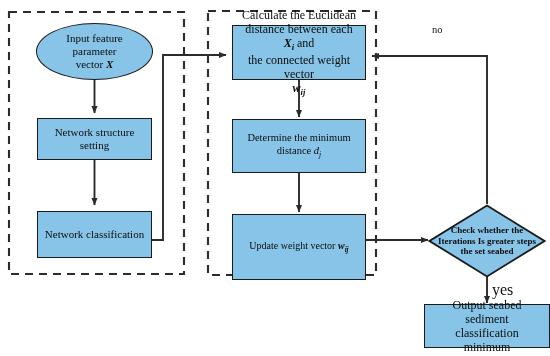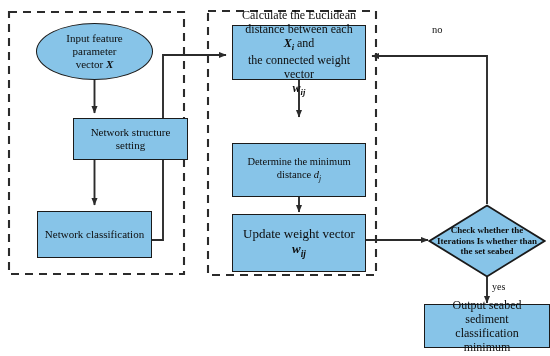--- a/index.html
+++ b/index.html
@@ -54,66 +54,66 @@
     <line x1="487" y1="277" x2="487" y2="303" stroke="#2b2b2b" stroke-width="1.9" marker-end="url(#ah)"></line>
   </svg>
 
   <div class="node ellipse" style="left:36px;top:23px;width:117px;height:57px;font-size:11px;">
     <span>
       <span>Input feature parameter</span>
       <span>vector <i class="v">X</i></span>
     </span>
   </div>
 
-  <div class="node rect" style="left:37px;top:118px;width:115px;height:42px;font-size:11px;margin-left:36px;">
+  <div class="node rect" style="left:37px;top:118px;width:115px;height:42px;font-size:11px;">
     <span>Network structure setting</span>
   </div>
 
   <div class="node rect" style="left:37px;top:211px;width:115px;height:47px;font-size:11px;">
     <span>Network classification</span>
   </div>
 
   <div class="node rect" style="left:232px;top:25px;width:134px;height:55px;font-size:12px;">
     <span>
       <span>Calculate the Euclidean</span>
       <span>distance between each <i class="v">X<sub>i</sub></i> and</span>
       <span>the connected weight vector</span>
       <span><i class="v">w<sub>ij</sub></i></span>
     </span>
   </div>
 
-  <div class="node rect" style="left:232px;top:119px;width:134px;height:54px;font-size:10.5px;margin-top:24px;">
+  <div class="node rect" style="left:232px;top:119px;width:134px;height:54px;font-size:10.5px;">
     <span>
       <span>Determine the minimum</span>
       <span>distance <i class="vn">d<sub class="n">j</sub></i></span>
     </span>
   </div>
 
-  <div class="node rect" style="left:232px;top:214px;width:134px;height:58px;font-size:13px;">
+  <div class="node rect" style="left:232px;top:214px;width:134px;height:66px;font-size:10px;">
     <span>
       Update weight vector <i class="v">w<sub>ij</sub></i>
     </span>
   </div>
 
   <div class="diamond-wrap" style="left:428px;top:204px;width:118px;height:74px;">
     <svg width="118" height="74" viewBox="0 0 118 74" style="position:absolute;left:0;top:0;">
       <polygon points="59,1.5 116.5,37 59,72.5 1.5,37" fill="#87c4e8" stroke="#1a1a1a" stroke-width="1.8"></polygon>
     </svg>
     <div class="diamond-txt" style="font-size:9px;font-weight:bold;">
       <span>
         <span>Check whether the</span><br>
-        <span>Iterations Is whether than</span><br>
+        <span>Iterations Is greater steps</span><br>
         <span>the set seabed</span>
       </span>
     </div>
   </div>
 
   <div class="node rect" style="left:424px;top:304px;width:126px;height:44px;font-size:12px;">
     <span>
       <span>Output seabed sediment</span>
       <span>classification minimum</span>
     </span>
   </div>
 
   <div class="lbl" style="left:432px;top:24px;font-size:10.5px;">no</div>
-  <div class="lbl" style="left:492px;top:281px;font-size:10px;">yes</div>
+  <div class="lbl" style="left:492px;top:281px;font-size:16px;">yes</div>
 
 </div>
 
 </body></html>

